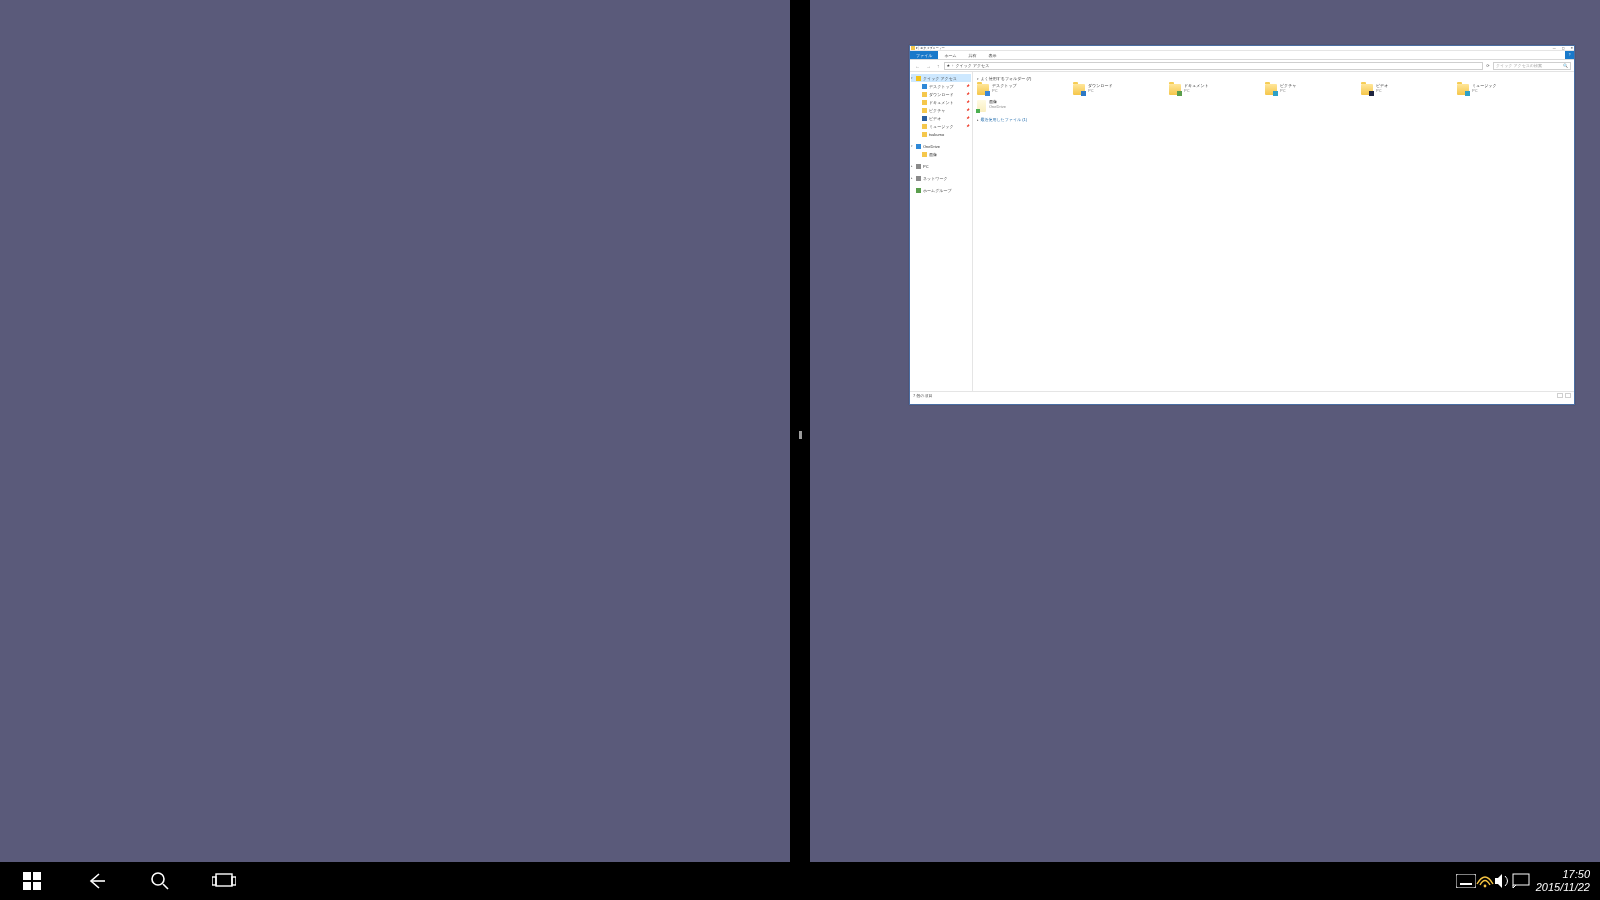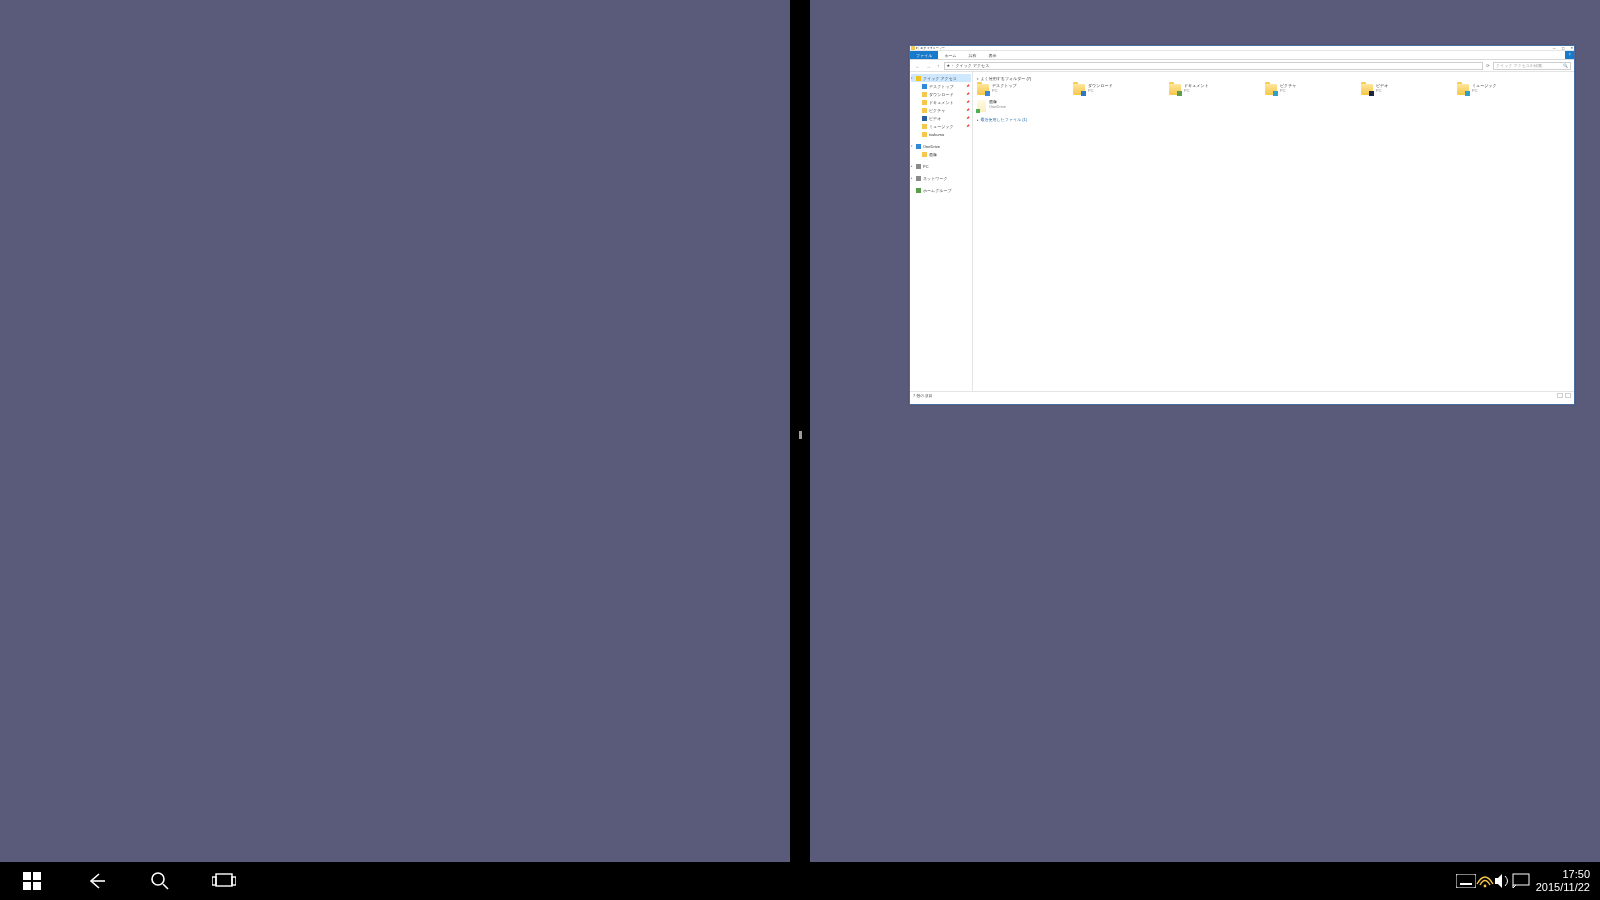--- a/index.html
+++ b/index.html
@@ -81,21 +81,21 @@
               font-size:4px; color:#555; display:flex; align-items:center; padding:0 3px; background:#fff; }
   .e-status .vbtn { margin-left:auto; display:flex; gap:2px; }
   .e-status .vbtn span{ width:6px; height:5px; border:1px solid #cfcfcf; }
 
   
   .taskbar { position:absolute; left:0; bottom:0; width:100%; height:38px; background:#000;
              display:flex; align-items:center; color:#fff; }
   .tb-btn  { width:64px; height:38px; display:flex; align-items:center; justify-content:center;
              font-size:18px; }
   .tb-spacer{ flex:1; }
-  .tb-tray  { display:flex; align-items:center; gap:0; padding:0 4px; font-size:15px; }
+  .tb-tray  { display:flex; align-items:center; gap:0; padding:0 4px; font-size:15px;font-style:italic; }
   .tb-tray .stack { text-align:right; font-size:11px; line-height:13px; padding:0 6px; }
 
   svg { display:block; }
 </style>
 </head>
 <body>
 
 <div class="desktop">
   <div class="pane-left"></div>
   <div class="pane-right"></div>

